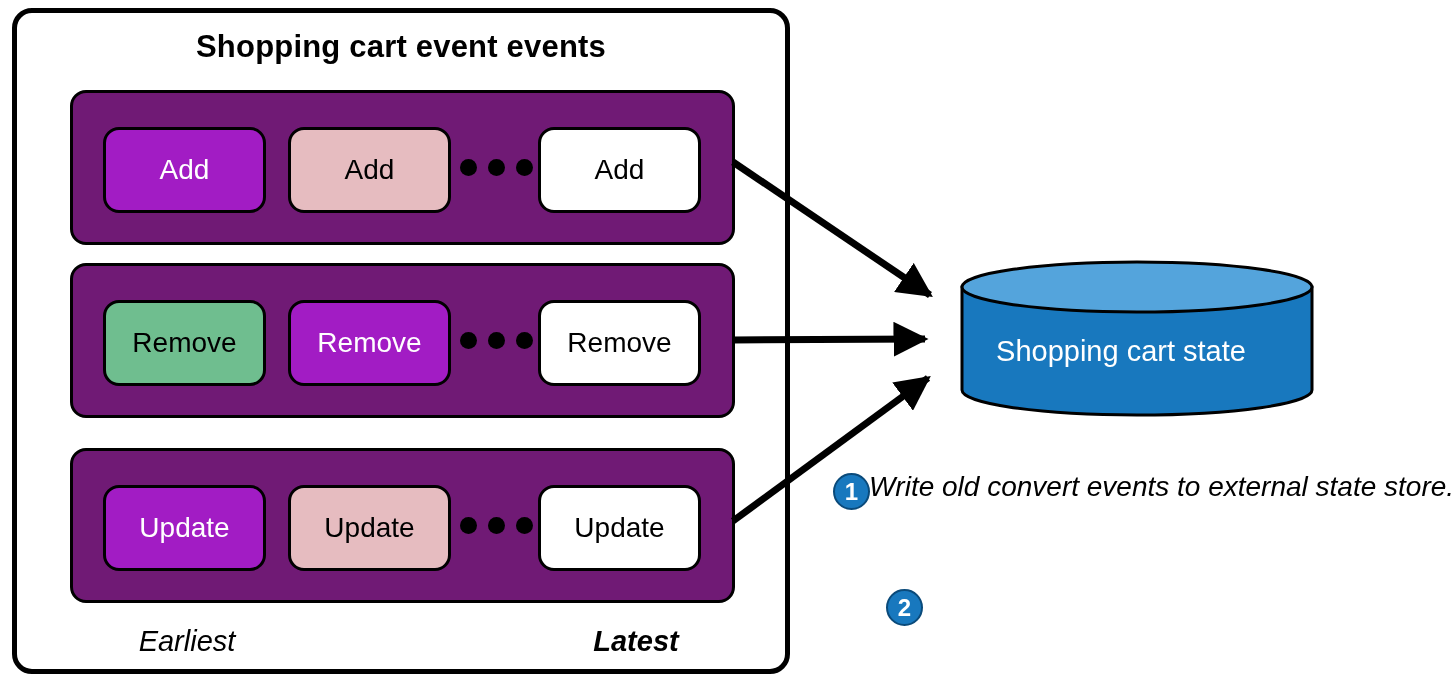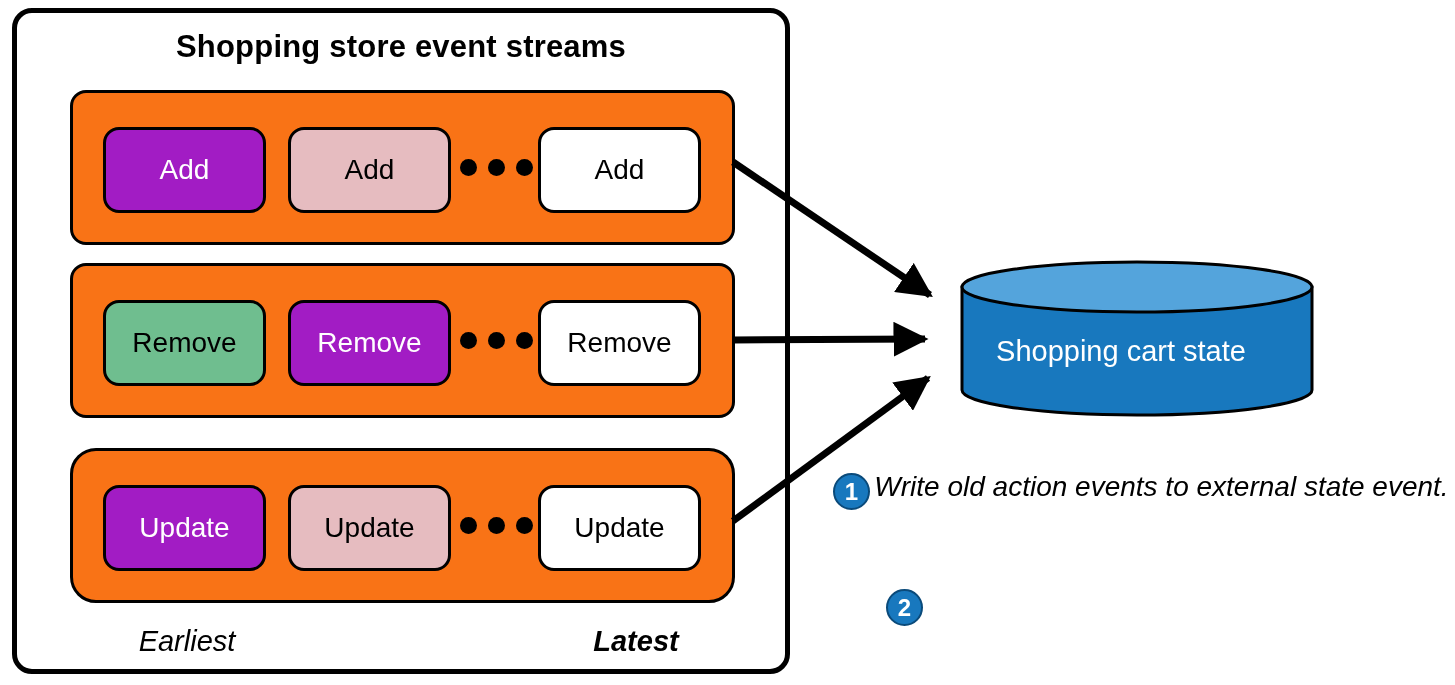--- a/index.html
+++ b/index.html
@@ -10,25 +10,25 @@
     position: absolute; left: 12px; top: 8px; width: 778px; height: 666px;
     border: 5px solid #000; border-radius: 20px; background: #fff;
   }
   .diagram-title {
     position: absolute; top: 16px; left: 0; width: 100%;
     text-align: center; font-size: 31px; font-weight: 700; color: #000;
     letter-spacing: 0.2px;
   }
   .stream-box {
     position: absolute; left: 53px; width: 665px; height: 155px;
-    border: 3px solid #000; border-radius: 16px; background: #f97316;
+    border: 3px solid #000; border-radius: 16px; background: #701a75;
   }
   .stream-1 { top: 77px; }
   .stream-2 { top: 250px; }
-  .stream-3 { top: 435px; border-radius: 26px; }
+  .stream-3 { top: 435px; }
 
   .event-box {
     position: absolute; top: 34px; width: 163px; height: 86px;
     border: 3px solid #000; border-radius: 16px;
     display: flex; align-items: center; justify-content: center;
     font-size: 28px; color: #000;
   }
   .ev-1 { left: 30px; }
   .ev-2 { left: 215px; }
   .ev-3 { left: 465px; }
@@ -67,21 +67,21 @@
   }
   .ann-text-1 { left: 868px; top: 470px; width: 587px; text-align: center; }
   .ann-text-2 { left: 928px; top: 592px; width: 460px; text-align: left; }
 </style>
 </head>
 <body>
 
 <div class="canvas">
 
   <div class="outer-box">
-    <div class="diagram-title">Shopping store event streams</div>
+    <div class="diagram-title">Shopping cart event events</div>
 
     <div class="stream-box stream-1">
       <div class="event-box ev-1" style="background-color: rgb(162, 28, 196); color: rgb(255, 255, 255);">Add</div>
       <div class="event-box ev-2" style="background-color: rgb(230, 188, 192); color: rgb(0, 0, 0);">Add</div>
       <div class="dots">
         <span class="dot"></span>
         <span class="dot"></span>
         <span class="dot"></span>
       </div>
       <div class="event-box ev-3" style="background-color: rgb(255, 255, 255); color: rgb(0, 0, 0);">Add</div>
@@ -126,18 +126,18 @@
 
     <path d="M962,287 L962,390 A175,25 0 0 0 1312,390 L1312,287 Z" stroke="#000" stroke-width="3" fill="#1878BE"></path>
 
     <ellipse cx="1137" cy="287" rx="175" ry="25" stroke="#000" stroke-width="3" fill="#54A4DC"></ellipse>
   </svg>
 
   <div class="cylinder-label">Shopping cart state</div>
 
   <div class="annotation-badge badge-1" style="background-color: rgb(24, 120, 190);">1</div>
   <div class="annotation-text ann-text-1">
-    <div>Write old action events to external state event.</div>
+    <div>Write old convert events to external state store.</div>
   </div>
 
   <div class="annotation-badge badge-2" style="background-color: rgb(24, 120, 190);">2</div>
 
 </div>
 
 </body></html>

